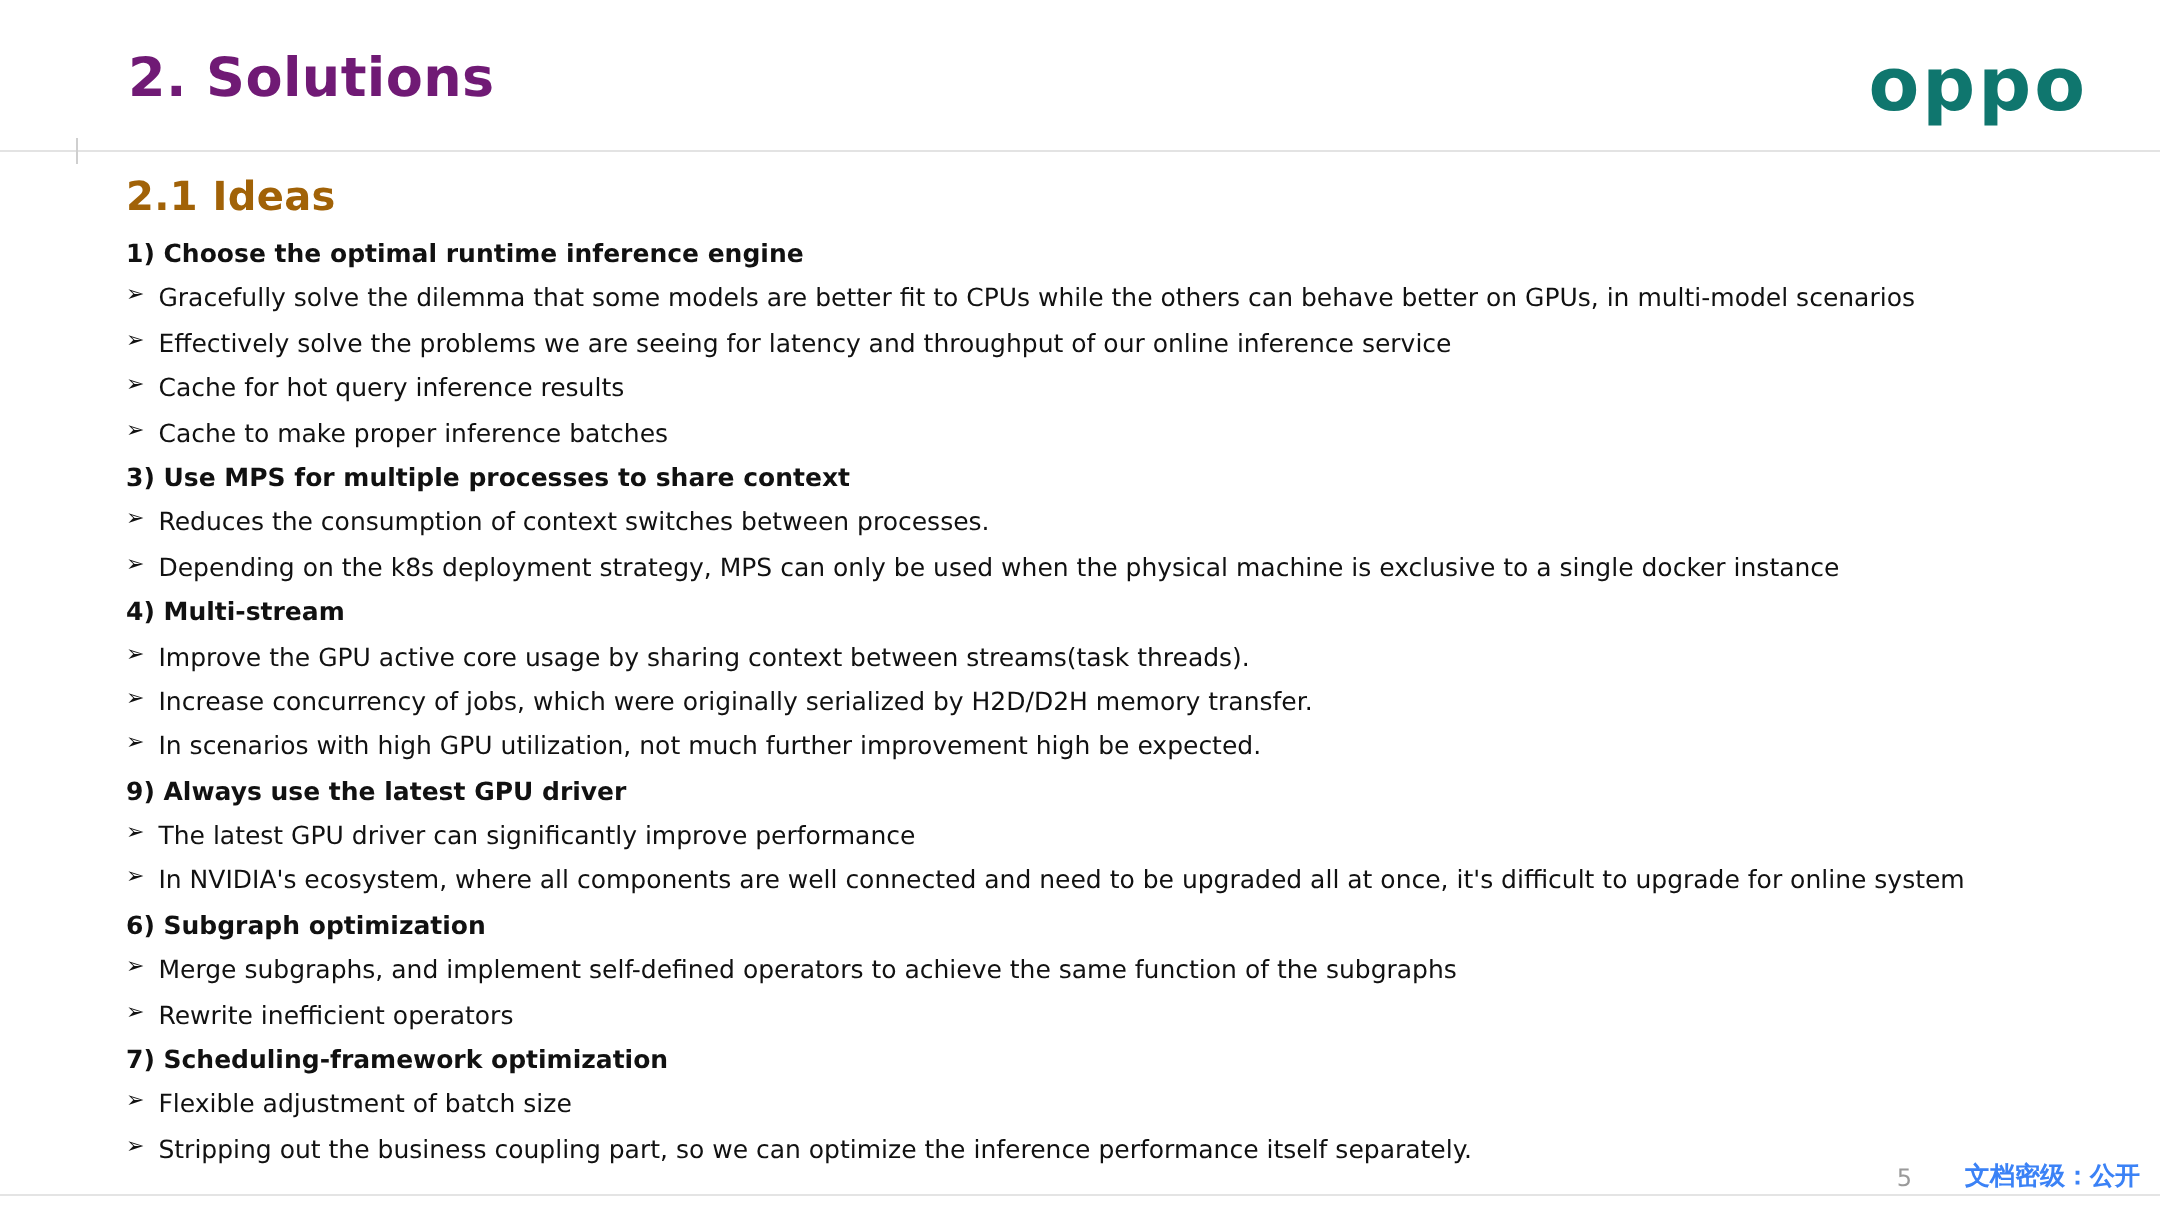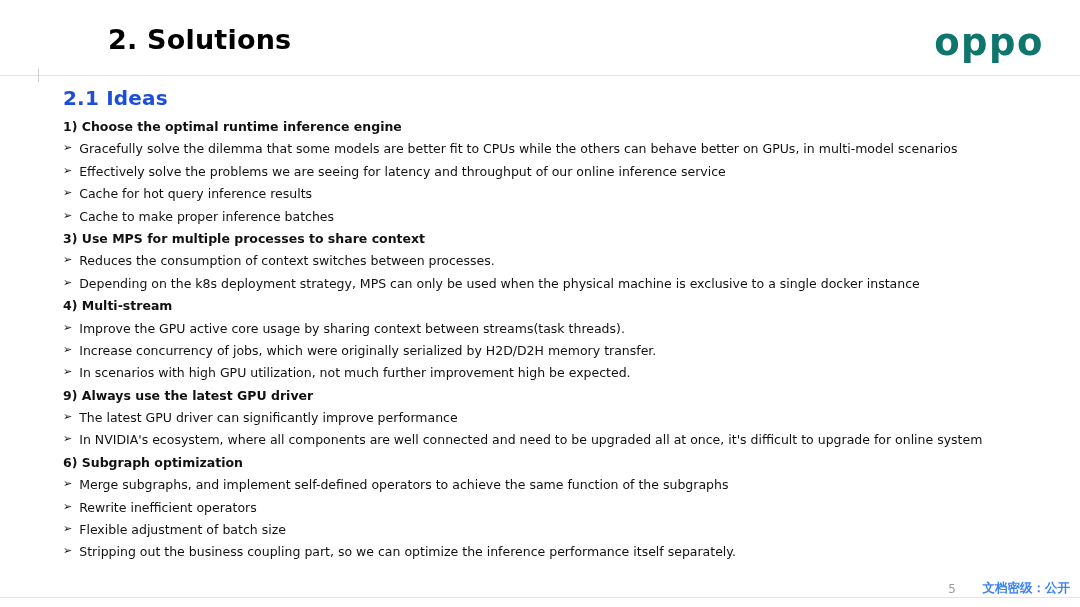--- a/index.html
+++ b/index.html
@@ -14,41 +14,40 @@
     margin:0 auto;
   }
   
   .header {
     position:absolute; top:0; left:0; right:0; height:76px;
     background:#ffffff;
     border-bottom:1px solid #e3e3e3;
   }
   .slide-title {
     position:absolute; left:64px; top:24px;
-    font-size:27px; font-weight:bold; color:#000000;
+    font-size:27px; font-weight:bold; color:#701a75;
     letter-spacing:0.2px;
-    margin-left:44px;
   }
   .logo {
     position:absolute; right:36px; top:24px;
     font-size:37px; font-weight:bold;
     letter-spacing:1.5px;
     line-height:1;
     text-transform:lowercase;
   }
   .tick {
     position:absolute; left:38px; top:69px;
     width:1px; height:13px; background:#cfcfcf;
   }
   
   .content {
     position:absolute; left:63px; top:86px; right:16px;
   }
   .section-heading {
-    font-size:20px; font-weight:bold; color:#1d4ed8;
+    font-size:20px; font-weight:bold; color:#a16207;
     margin-bottom:9px;
     letter-spacing:0.2px;
   }
   .row {
     height:22.4px;
     display:flex; align-items:flex-start;
     font-size:12.5px;
     white-space:nowrap;
   }
   .row.header-row { font-weight:bold; }
@@ -146,20 +145,23 @@
           <span>6) Subgraph optimization</span>
         </div>
         <div class="row bullet-row">
           <span class="arrow">➢</span>
           <span>Merge subgraphs, and implement self-defined operators to achieve the same function of the subgraphs</span>
         </div>
         <div class="row bullet-row">
           <span class="arrow">➢</span>
           <span>Rewrite inefficient operators</span>
         </div>
+        <div class="row header-row">
+          <span>7) Scheduling-framework optimization</span>
+        </div>
         <div class="row bullet-row">
           <span class="arrow">➢</span>
           <span>Flexible adjustment of batch size</span>
         </div>
         <div class="row bullet-row">
           <span class="arrow">➢</span>
           <span>Stripping out the business coupling part, so we can optimize the inference performance itself separately.</span>
         </div>
       </div>
   </div>

